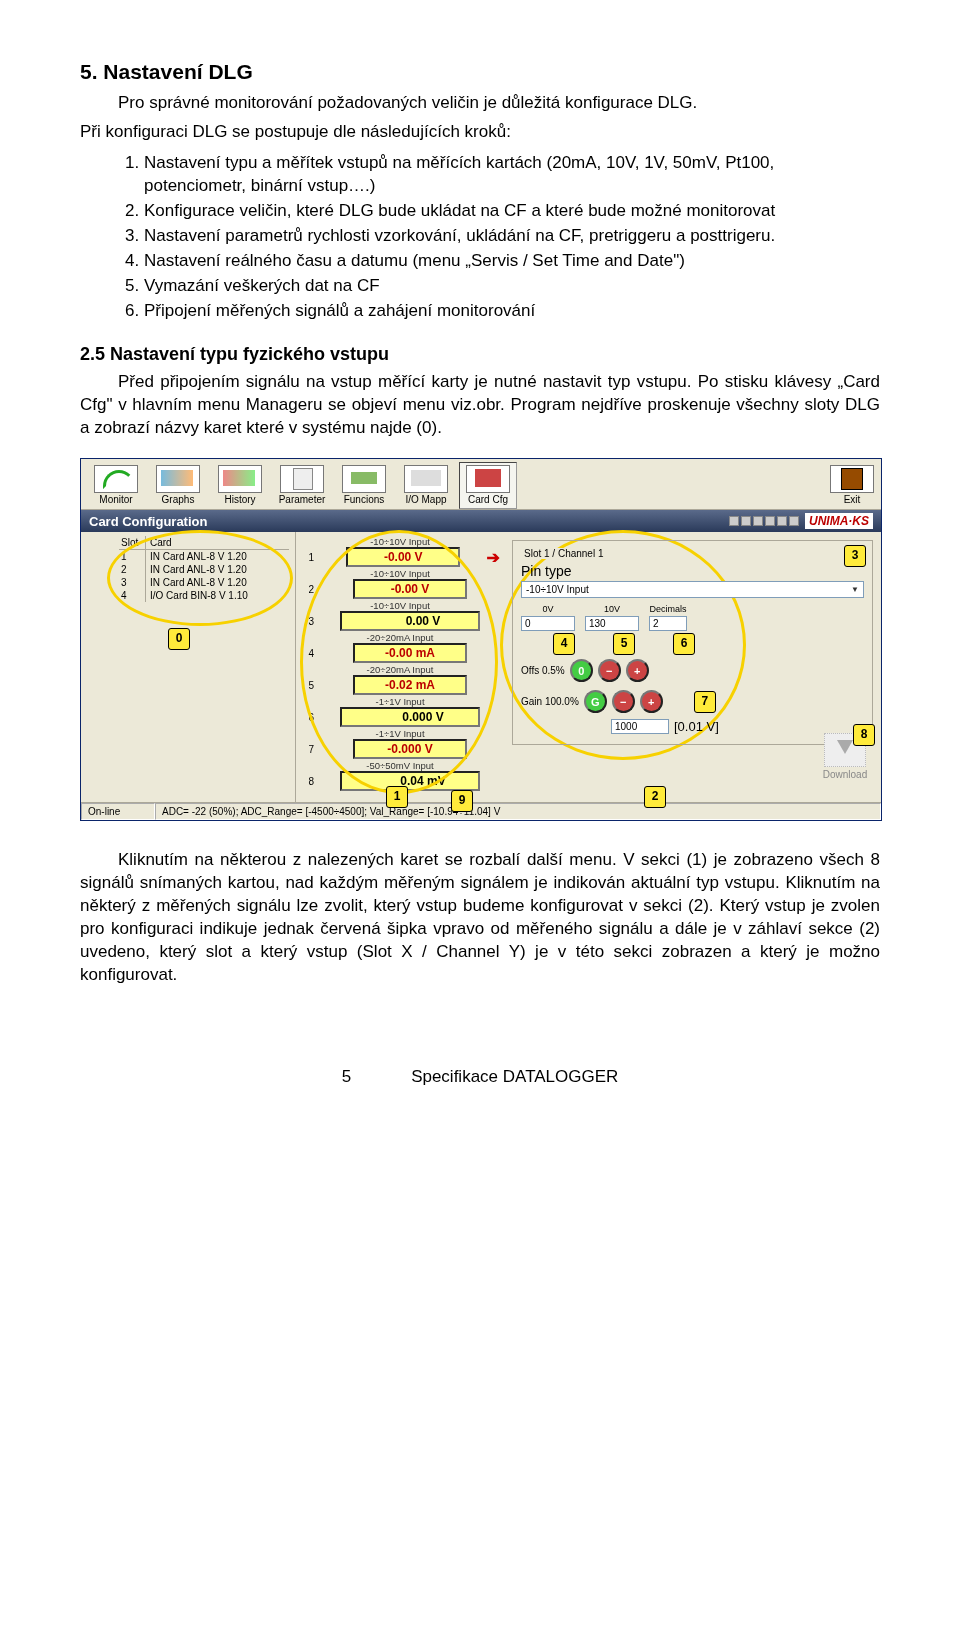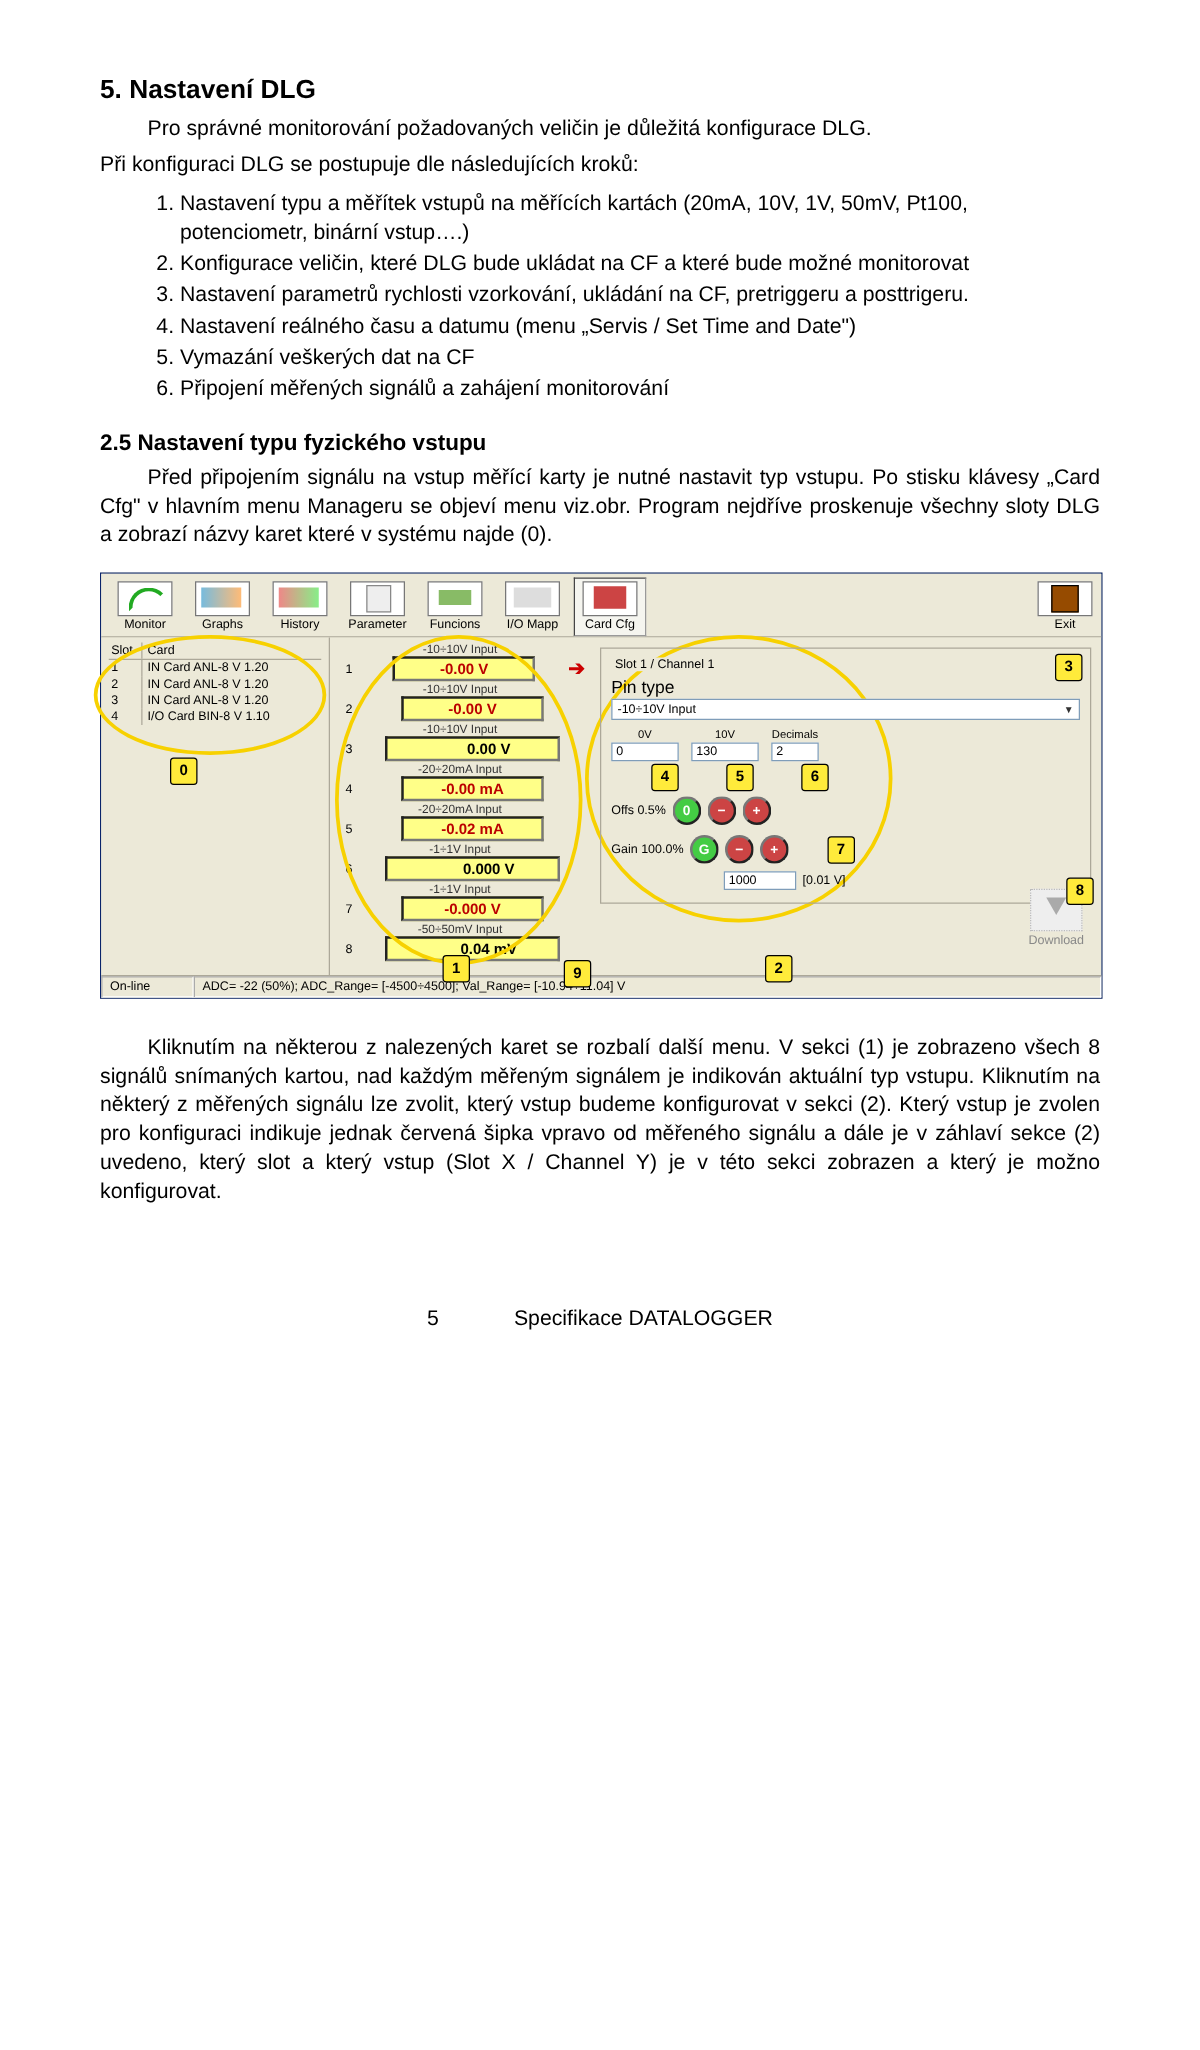--- a/index.html
+++ b/index.html
@@ -105,20 +105,21 @@
   .brand-text { background:#fff; color:#b00; font-weight:bold; font-size:12px; padding:1px 4px; font-style:italic; }
   .body-area {
     display:flex;
     background:#ece9d8;
     position:relative;
   }
   .card-list {
     width:170px;
     padding:4px 6px;
     border-right:1px solid #aca899;
+    margin-left:32px;
   }
   .card-list-head { display:flex; font-size:10px; border-bottom:1px solid #aca899;}
   .card-list-head span:first-child{ width:22px; border-right:1px solid #aca899; padding:1px 2px;}
   .card-list-head span:last-child{ flex:1; padding:1px 4px;}
   .card-list-row { display:flex; font-size:10px; }
   .card-list-row span:first-child{ width:22px; border-right:1px solid #aca899; padding:1px 2px;}
   .card-list-row span:last-child{ flex:1; padding:1px 4px;}
 
   .readings {
     width:200px;
@@ -267,20 +268,34 @@
         <div class="tool"><div class="ticon ic3"></div><span>Parameter</span></div>
         <div class="tool"><div class="ticon ic4"></div><span>Funcions</span></div>
         <div class="tool"><div class="ticon ic5"></div><span>I/O Mapp</span></div>
         <div class="tool sel"><div class="ticon ic6"></div><span>Card Cfg</span></div>
       </div>
       <div class="toolbar-right">
         <div class="tool"><div class="ticon icexit"></div><span>Exit</span></div>
       </div>
     </div>
 
+    <div class="cardconfig-head">
+      <span>Card Configuration</span>
+      <span class="brand">
+        <span class="brand-sq">
+            <span></span>
+            <span></span>
+            <span></span>
+            <span></span>
+            <span></span>
+            <span></span>
+          </span>
+        <span class="brand-text">UNIMA·KS</span>
+      </span>
+    </div>
 
     <div class="body-area">
 
       <div class="card-list" style="position:relative;">
         <div class="card-list-head">
           <span>Slot</span>
           <span>Card</span>
         </div>
         <div class="card-list-row">
             <span>1</span>
@@ -392,21 +407,21 @@
           </div>
           <div class="adj-row">
             <span>Gain 100.0%</span>
             <span class="circle-btn zero">G</span>
             <span class="circle-btn minus">−</span>
             <span class="circle-btn plus">+</span>
             <div class="badge" style="position:static; margin-left:26px;">7</div>
           </div>
           <div class="adj-row" style="margin-top:6px; margin-left:90px;">
             <span class="txtin" style="width:50px">1000</span>
-            <span style="font-size:10px">[0.01 V]</span>
+            <span style="font-size:13px">[0.01 V]</span>
           </div>
         </div>
         <div class="badge" style="left:140px; bottom:-6px;">2</div>
 
         <div class="download-area">
           <div class="dl-icon"></div>
           <span>Download</span>
           <div class="badge" style="right:-2px; bottom:34px;">8</div>
         </div>
       </div>

